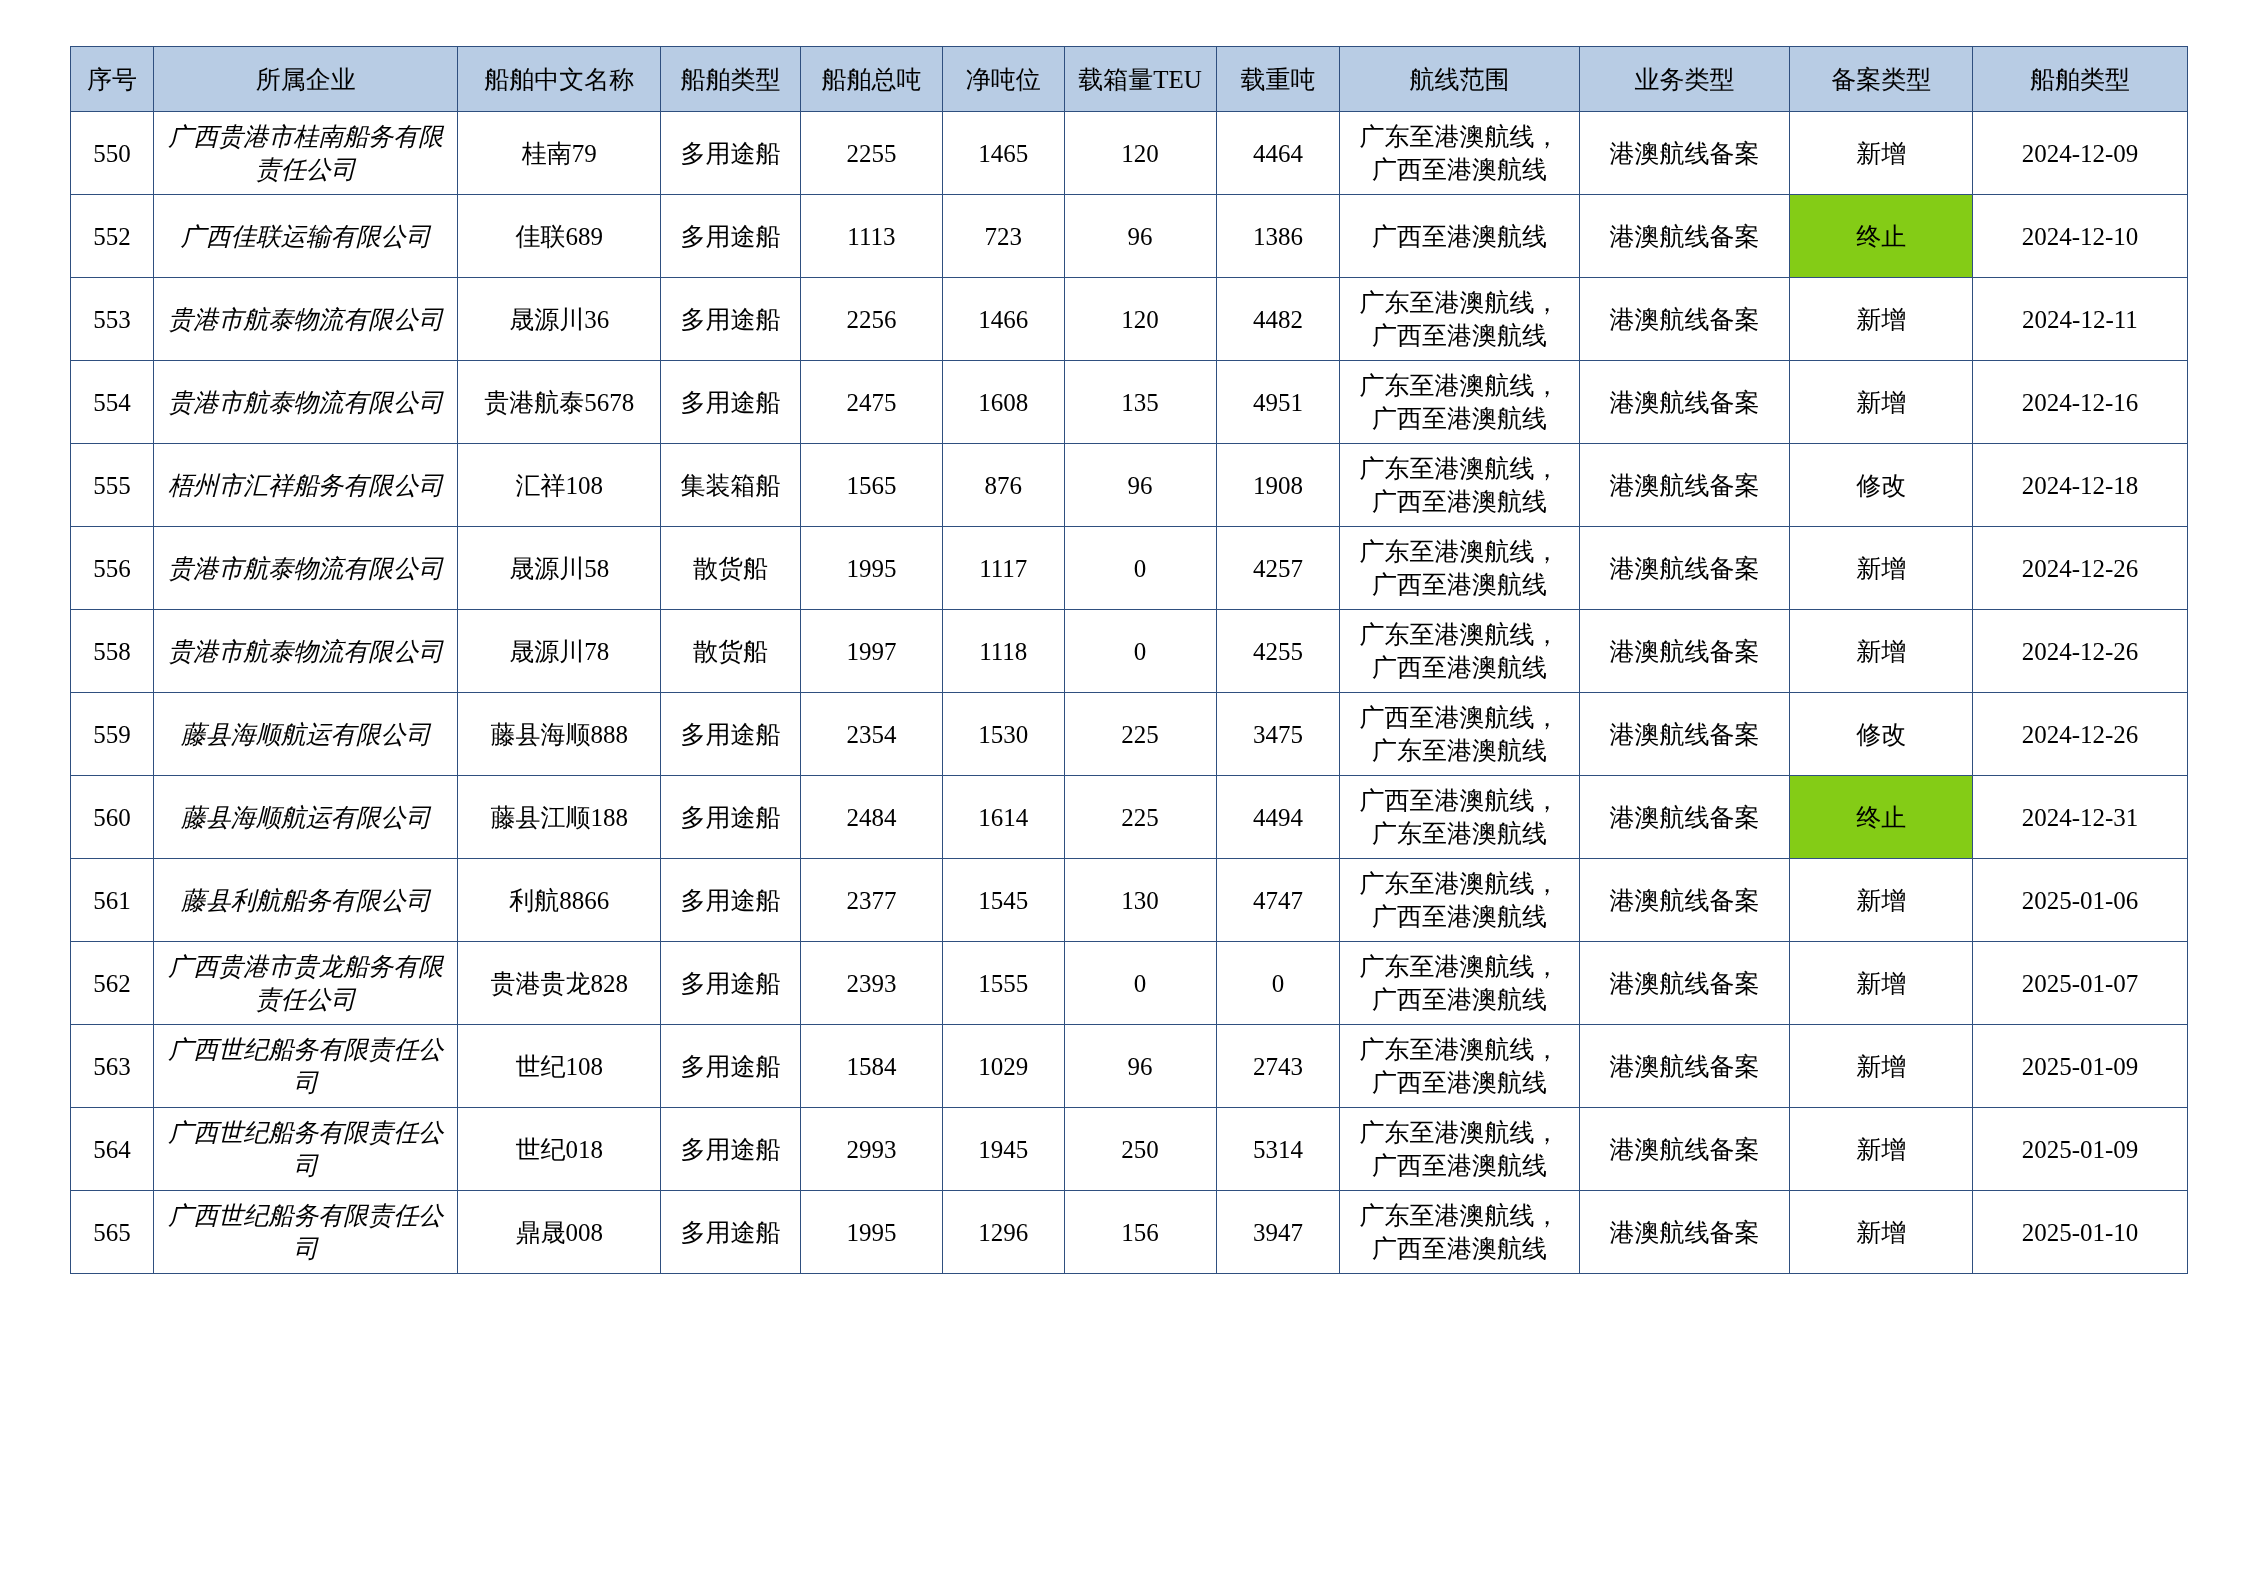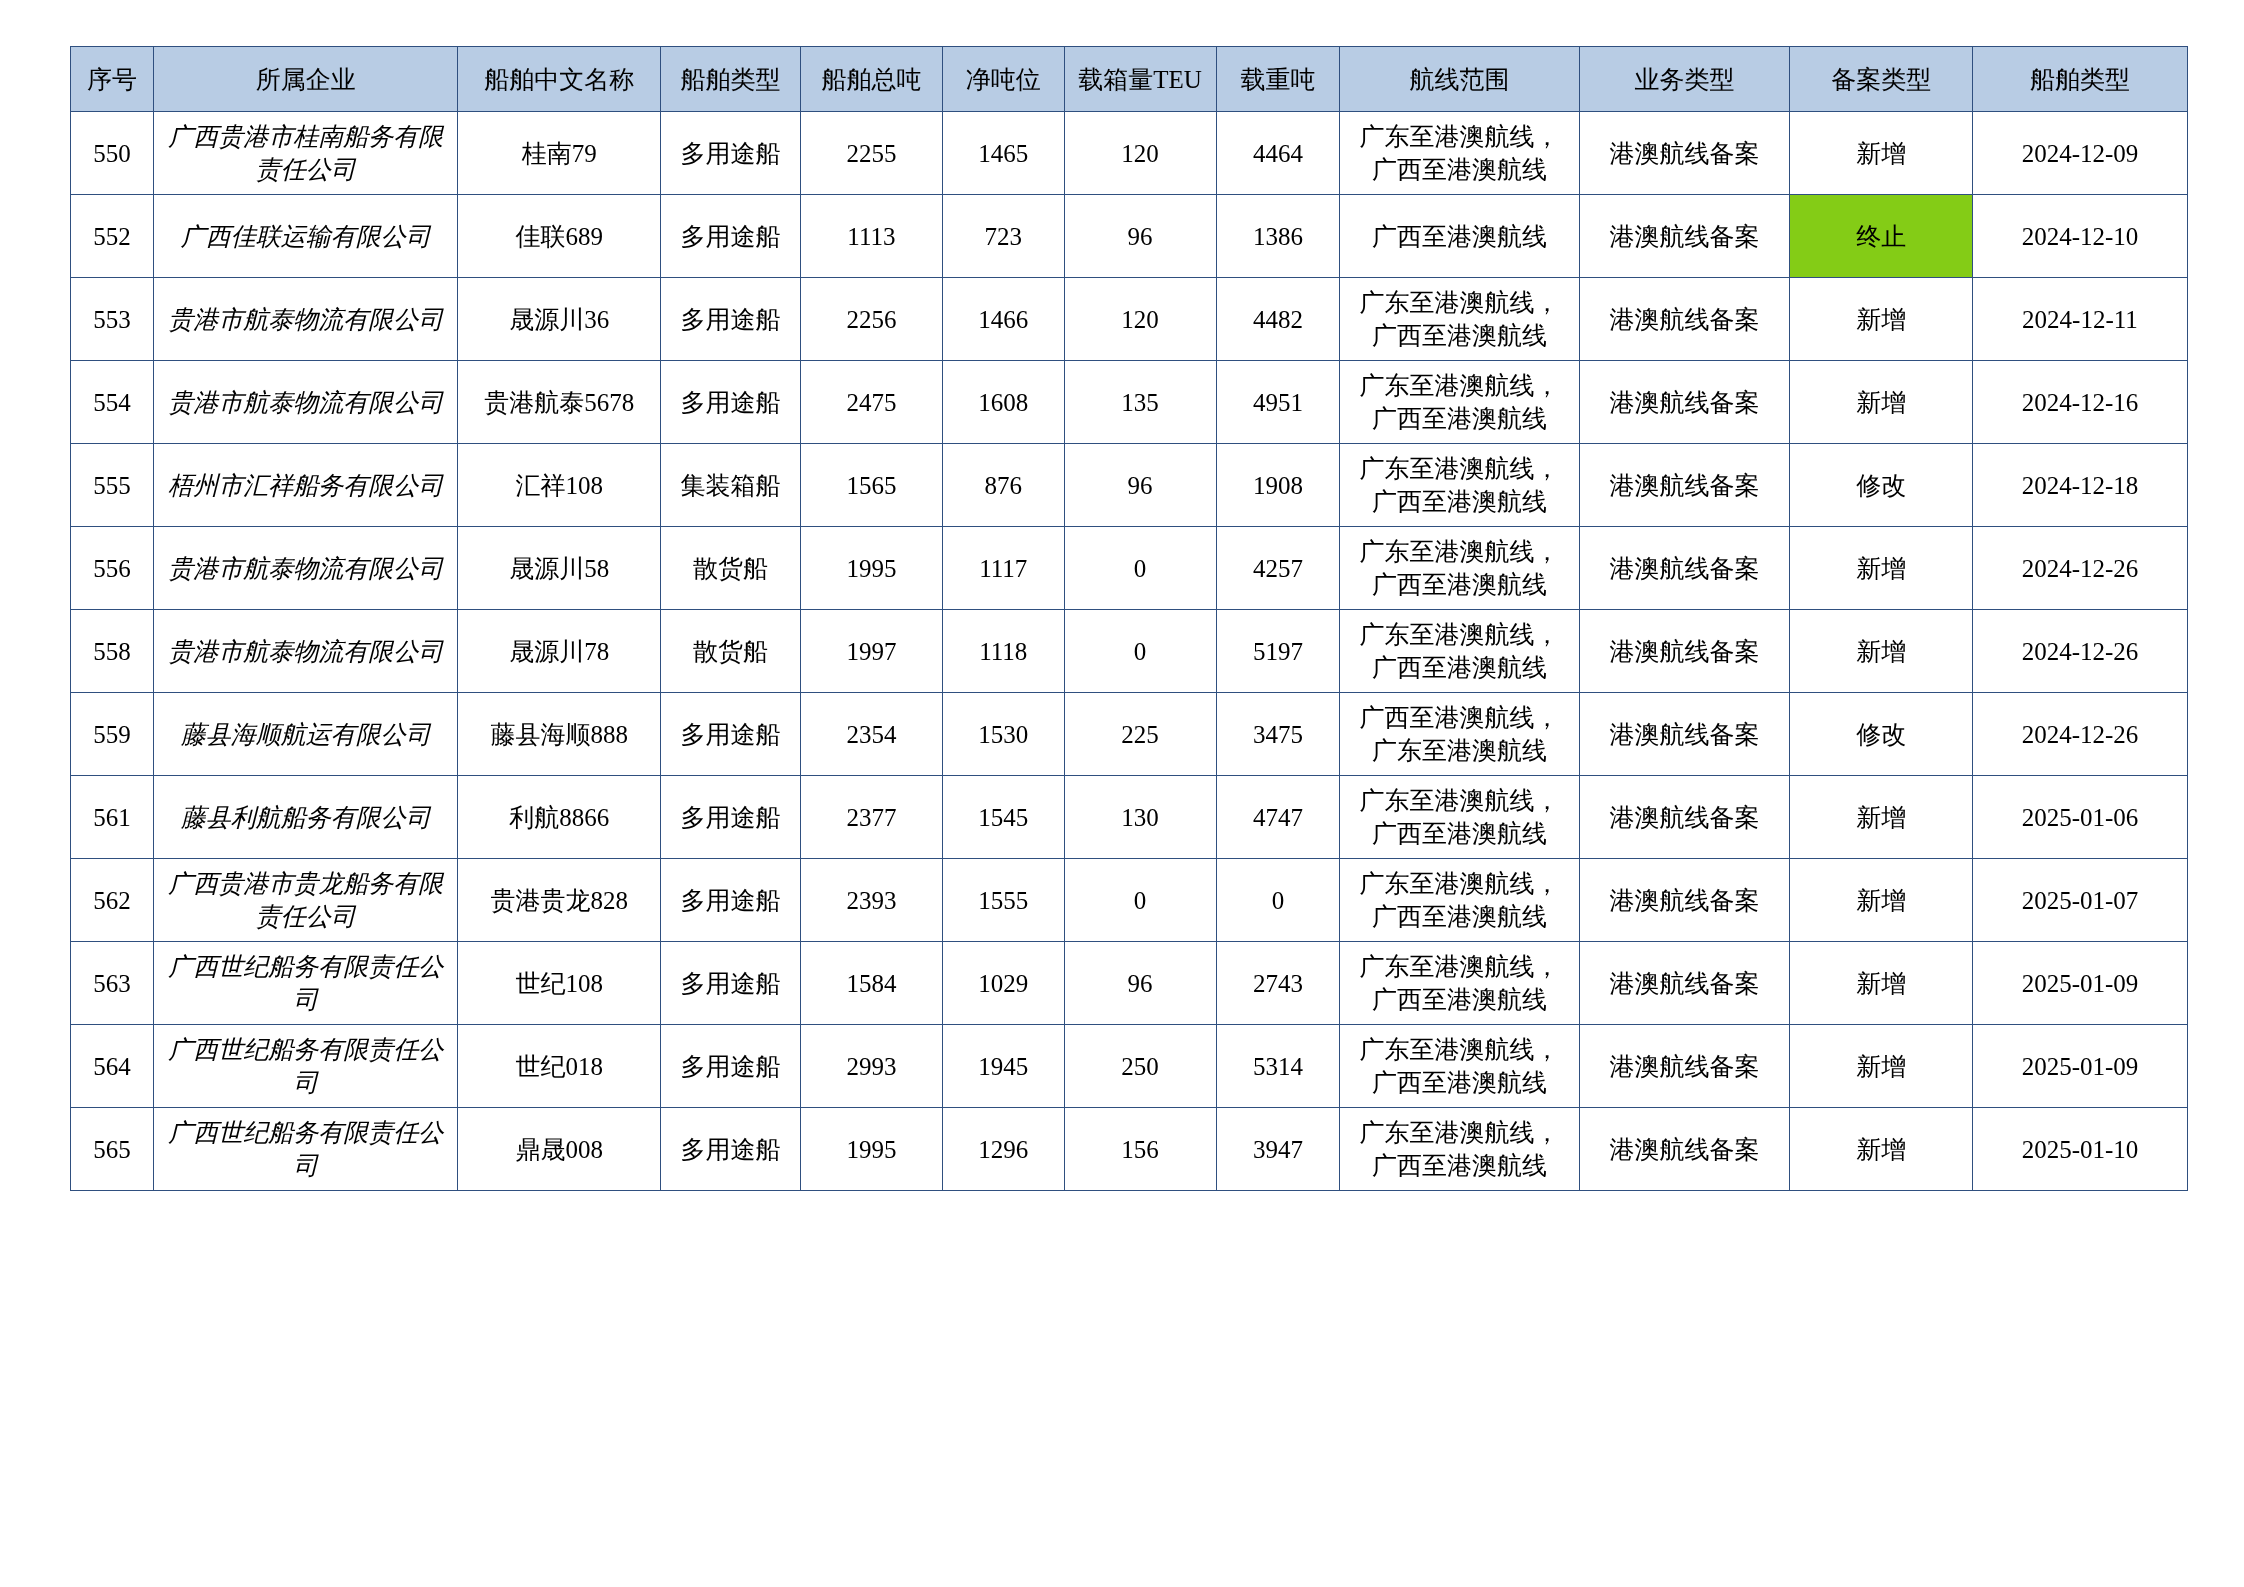--- a/index.html
+++ b/index.html
@@ -204,21 +204,21 @@
           <td class="date-cell">2024-12-26</td>
         </tr>
         <tr>
           <td>558</td>
           <td class="ent-cell">贵港市航泰物流有限公司</td>
           <td>晟源川78</td>
           <td>散货船</td>
           <td>1997</td>
           <td>1118</td>
           <td>0</td>
-          <td>5197</td>
+          <td>4255</td>
           <td class="route-cell">广东至港澳航线，
 广西至港澳航线</td>
           <td class="biz-cell">港澳航线备案</td>
           <td>新增</td>
           <td class="date-cell">2024-12-26</td>
         </tr>
         <tr>
           <td>559</td>
           <td class="ent-cell">藤县海顺航运有限公司</td>
           <td>藤县海顺888</td>
@@ -227,20 +227,35 @@
           <td>1530</td>
           <td>225</td>
           <td>3475</td>
           <td class="route-cell">广西至港澳航线，
 广东至港澳航线</td>
           <td class="biz-cell">港澳航线备案</td>
           <td>修改</td>
           <td class="date-cell">2024-12-26</td>
         </tr>
         <tr>
+          <td>560</td>
+          <td class="ent-cell">藤县海顺航运有限公司</td>
+          <td>藤县江顺188</td>
+          <td>多用途船</td>
+          <td>2484</td>
+          <td>1614</td>
+          <td>225</td>
+          <td>4494</td>
+          <td class="route-cell">广西至港澳航线，
+广东至港澳航线</td>
+          <td class="biz-cell">港澳航线备案</td>
+          <td class="cell-highlight">终止</td>
+          <td class="date-cell">2024-12-31</td>
+        </tr>
+        <tr>
           <td>561</td>
           <td class="ent-cell">藤县利航船务有限公司</td>
           <td>利航8866</td>
           <td>多用途船</td>
           <td>2377</td>
           <td>1545</td>
           <td>130</td>
           <td>4747</td>
           <td class="route-cell">广东至港澳航线，
 广西至港澳航线</td>

